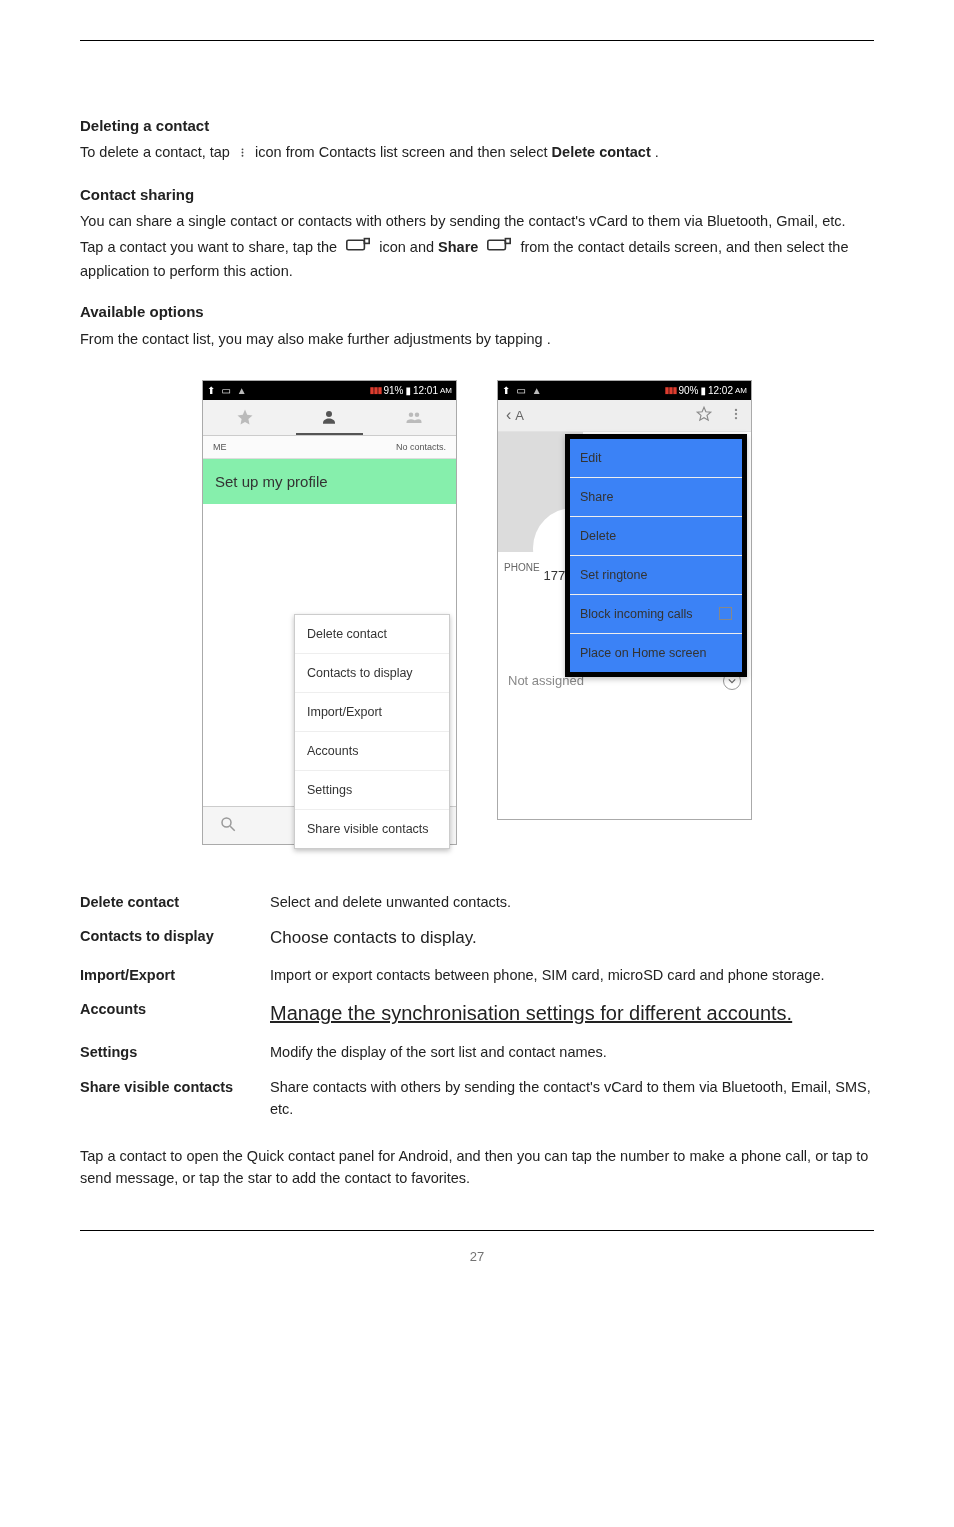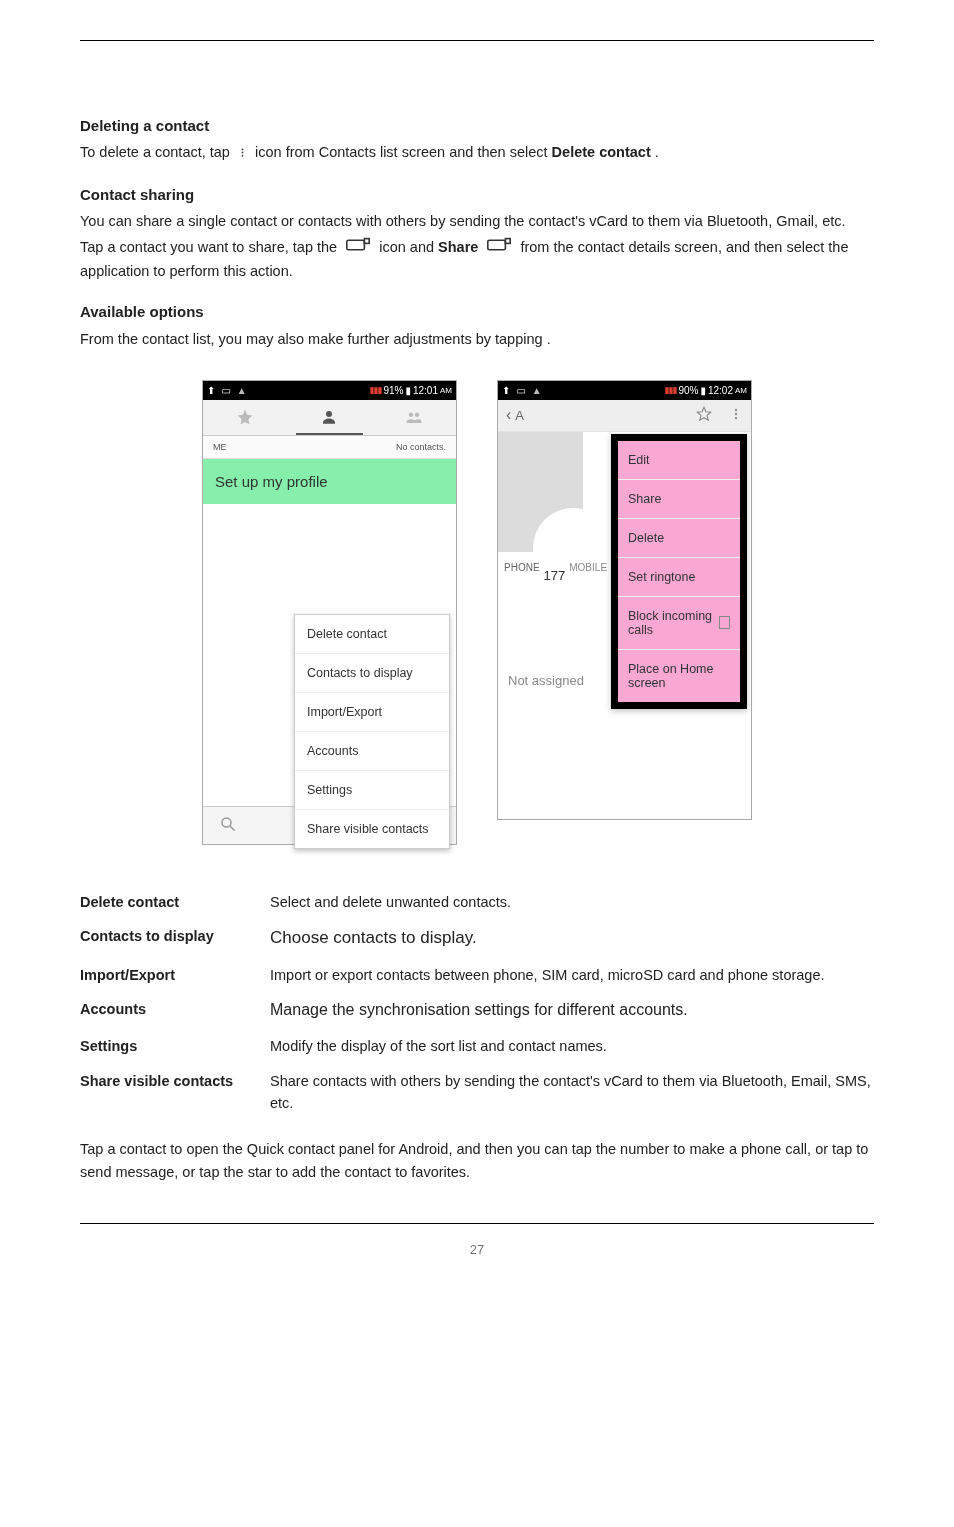--- a/index.html
+++ b/index.html
@@ -164,23 +164,23 @@
   .s2-notassigned-row {
     position: absolute; left:0; right:0; top: 232px;
     padding: 8px 10px;
     display:flex; justify-content:space-between; align-items:center;
     color:#888; font-size:13px;
   }
   .s2-menu {
     position: absolute;
     right: 4px;
     top: 2px;
-    width: 136px;
-    background: #f9a8d4;
-    border: 7px solid #000000;
+    width: 182px;
+    background: #3b82f6;
+    border: 5px solid #000000;
     box-shadow: 0 2px 6px rgba(0,0,0,0.25);
     z-index: 5;
   }
   .s2-menu-item {
     padding: 12px 10px;
     font-size: 12.5px;
     color: #333;
     border-bottom: 1px solid #eee;
     display:flex; justify-content:space-between; align-items:center;
   }
@@ -421,21 +421,21 @@
           <tr>
             <td style="width: 190px; padding: 6px 10px 6px 0px; vertical-align: top; font-weight: bold; font-size: 14.5px;">Contacts to display</td>
             <td style="padding: 6px 0px; vertical-align: top; font-size: 17px;">Choose contacts to display.</td>
           </tr>
           <tr>
             <td style="width: 190px; padding: 6px 10px 6px 0px; vertical-align: top; font-weight: bold; font-size: 14.5px;">Import/Export</td>
             <td style="padding: 6px 0px; vertical-align: top; font-size: 14.5px;">Import or export contacts between phone, SIM card, microSD card and phone storage.</td>
           </tr>
           <tr>
             <td style="width: 190px; padding: 6px 10px 6px 0px; vertical-align: top; font-weight: bold; font-size: 14.5px;">Accounts</td>
-            <td style="padding: 6px 0px; vertical-align: top; font-size: 16px;">Manage the synchronisation settings for different accounts.</td>
+            <td style="padding: 6px 0px; vertical-align: top; font-size: 20px; text-decoration: underline;">Manage the synchronisation settings for different accounts.</td>
           </tr>
           <tr>
             <td style="width: 190px; padding: 6px 10px 6px 0px; vertical-align: top; font-weight: bold; font-size: 14.5px;">Settings</td>
             <td style="padding: 6px 0px; vertical-align: top; font-size: 14.5px;">Modify the display of the sort list and contact names.</td>
           </tr>
           <tr>
             <td style="width: 190px; padding: 6px 10px 6px 0px; vertical-align: top; font-weight: bold; font-size: 14.5px;">Share visible contacts</td>
             <td style="padding: 6px 0px; vertical-align: top; font-size: 14.5px;">Share contacts with others by sending the contact's vCard to them via Bluetooth, Email, SMS, etc.</td>
           </tr>
         </tbody>

